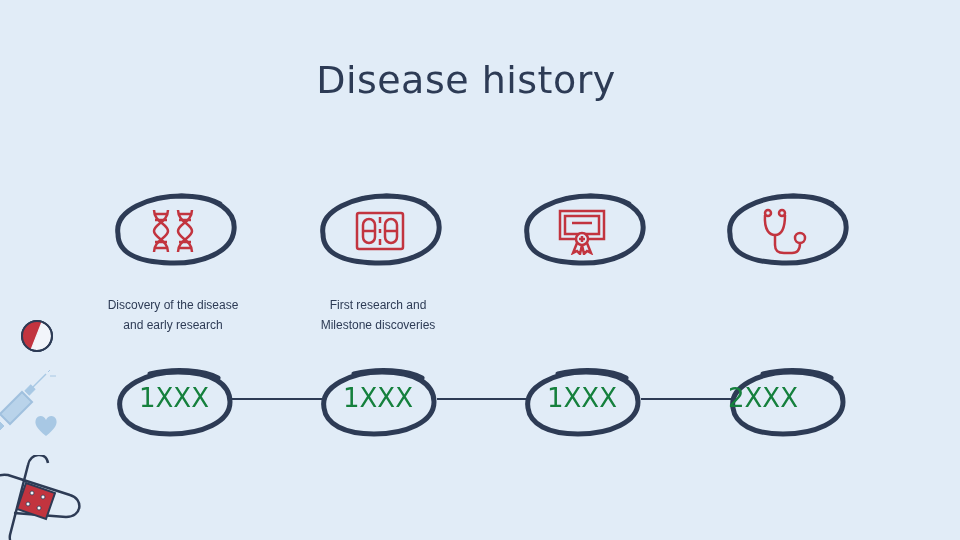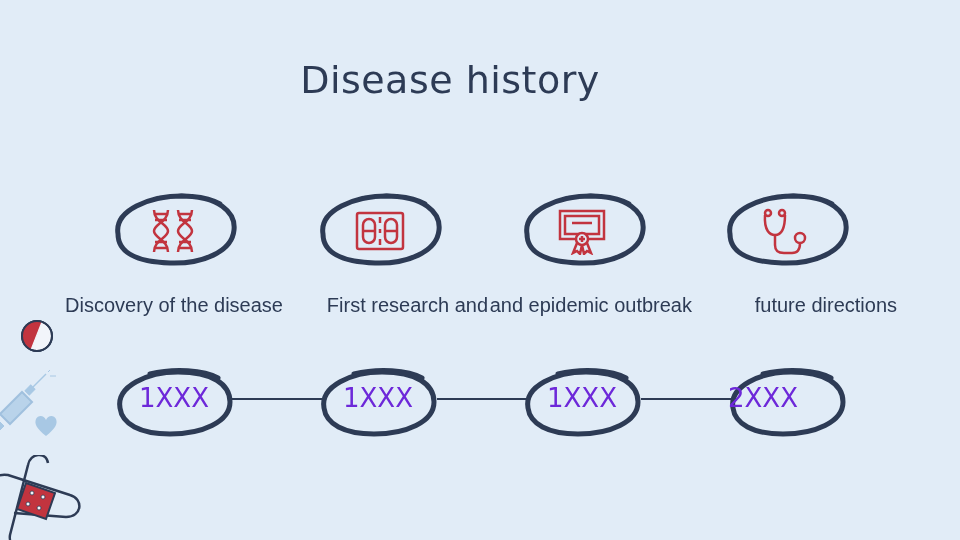--- a/index.html
+++ b/index.html
@@ -5,34 +5,34 @@
   html, body { margin: 0; padding: 0; }
   body {
     width: 960px; height: 540px; overflow: hidden;
     background: #e1ecf7;
     position: relative;
     font-family: "DejaVu Sans", sans-serif;
   }
   .title {
     position: absolute; left: 0; top: 58px; width: 900px;
     text-align: center; font-size: 38px; color: #2d3b55;
-    font-family: "DejaVu Sans", sans-serif; letter-spacing: 0.5px;
+    font-family: "DejaVu Sans", sans-serif; letter-spacing: 0.5px; padding-left: 16px;
   }
   .ring {
     position: absolute;
   }
   .desc {
-    position: absolute; width: 220px; text-align: right;
+    position: absolute; width: 220px; text-align: center;
     font-family: "Liberation Sans", sans-serif;
-    font-size: 20px; line-height: 20px; color: #2d3b55;
+    font-size: 12px; line-height: 20px; color: #2d3b55;
   }
   .year {
     position: absolute; width: 130px; text-align: center;
     font-family: "DejaVu Sans", sans-serif;
-    font-size: 26px; color: #6d28d9; letter-spacing: 0px;
+    font-size: 26px; color: #15803d; letter-spacing: 0px;
   }
   .connector {
     position: absolute; height: 2px; background: #2d3b55; top: 398px;
   }
   .deco { position: absolute; }
 </style>
 </head>
 <body>
 
 <div class="title">Disease history</div>
@@ -85,29 +85,29 @@
     <circle cx="6" cy="6" r="3"></circle>
     <circle cx="20" cy="6" r="3"></circle>
     <path d="M3,8 C2,24 8,28 13,28 C18,28 23,24 23,8"></path>
     <path d="M13,28 V38 C13,44 16,46 22,46 H30 C36,46 38,42 38,36"></path>
     <circle cx="38" cy="31" r="5"></circle>
   </g>
 </svg>
 
 <div class="desc" style="left:63px;top:295px">
   <div>Discovery of the disease</div>
+  <div>and early research</div>
 </div>
 <div class="desc" style="left:268px;top:295px">
   <div>First research and</div>
+  <div>Milestone discoveries</div>
 </div>
 <div class="desc" style="left:472px;top:295px">
-  <div>and epidemic outbreak</div>
 </div>
 <div class="desc" style="left:677px;top:295px">
-  <div>future directions</div>
 </div>
 
 <div class="connector" style="left:232px;width:92px"></div>
 <div class="connector" style="left:437px;width:92px"></div>
 <div class="connector" style="left:641px;width:92px"></div>
 
 <svg class="ring" style="left:114px;top:364px" width="122" height="76" viewBox="0 0 122 76">
   <path d="M6,44 C2,22 34,8 64,8 C98,8 116,20 116,38 C116,58 88,70 56,70 C26,70 8,60 6,44 Z M36,10 C60,4 90,6 104,14" fill="none" stroke="#2d3b55" stroke-width="5" stroke-linecap="round"></path>
 </svg>
 <svg class="ring" style="left:318px;top:364px" width="122" height="76" viewBox="0 0 122 76">

